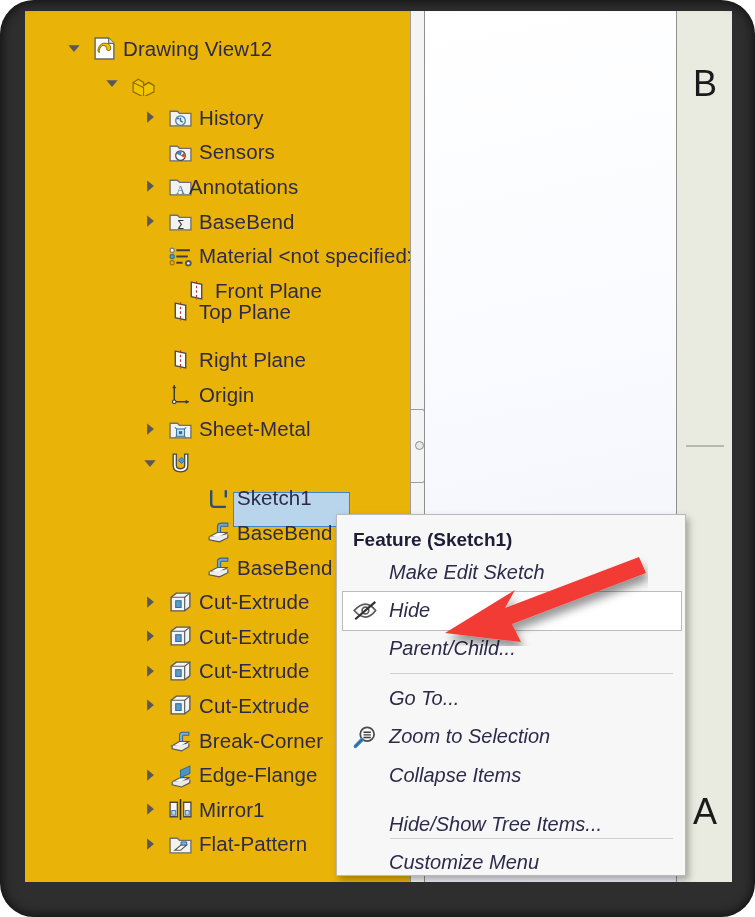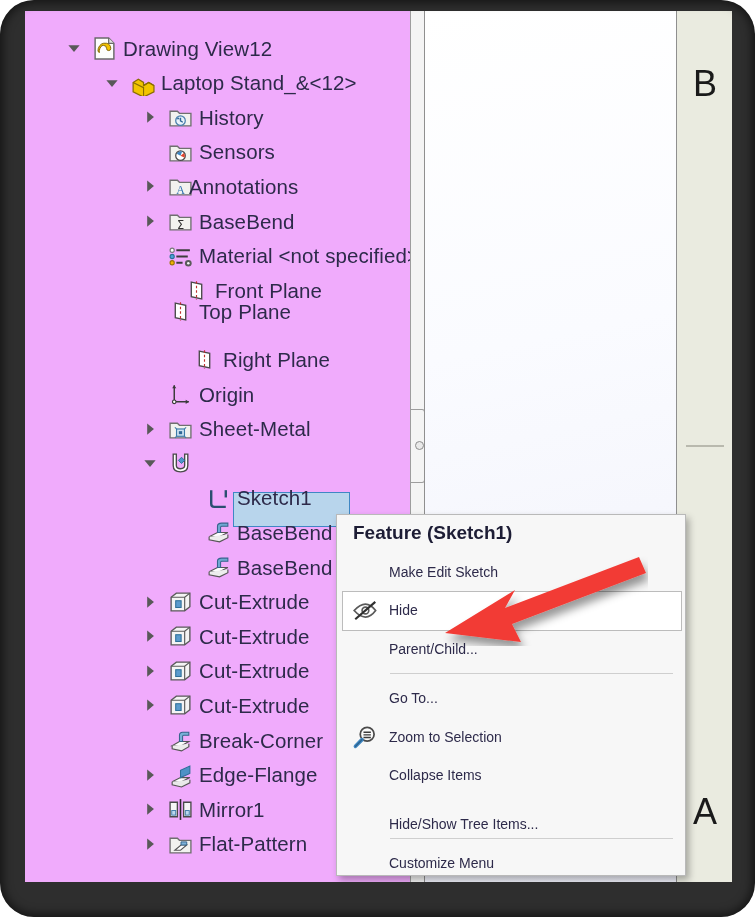--- a/index.html
+++ b/index.html
@@ -12,21 +12,21 @@
   #frame-inner-shadow{position:absolute;left:0;top:0;width:755px;height:917px;
          border-radius:34px;
          box-shadow:inset 0 0 10px 3px rgba(0,0,0,.55);pointer-events:none;z-index:60;}
 
   
   #screen{position:absolute;left:25px;top:11px;width:707px;height:871px;
           background:#f7f7f7;overflow:hidden;}
 
   
   #tree-pane{position:absolute;left:0;top:0;width:385px;height:871px;
-             background:#f0abfc;}
+             background:#eab308;}
   #splitter{position:absolute;left:385px;top:0;width:14px;height:871px;
             background:#f4f4f4;}
   #splitter-line-l{position:absolute;left:0;top:0;width:1px;height:871px;background:#9d9d9d;}
   #splitter-grip{position:absolute;left:1px;top:398px;width:13px;height:72px;
                  background:#f4f4f4;border:1px solid #9d9d9d;border-left:none;
                  border-radius:0 3px 3px 0;}
   #splitter-grip-dot{position:absolute;left:3.5px;top:31px;width:7px;height:7px;
                  border-radius:50%;background:#e9e9e9;border:1.5px solid #8d8d8d;}
 
   #canvas-pane{position:absolute;left:399px;top:0;width:252px;height:871px;
@@ -50,24 +50,24 @@
 
   
   #sel-box{position:absolute;left:208px;top:481px;width:115px;height:33px;
            background:#b8d5ec;border:1.5px solid #3f87c4;}
 
   
   #ctxmenu{position:absolute;left:311px;top:503px;width:348px;height:360px;
            background:#f7f7f7;border:1px solid #b9b9b9;
            box-shadow:3px 4px 7px rgba(0,0,0,.30);z-index:30;}
   #ctx-header{position:absolute;left:0;top:0;width:348px;height:36px;
-              display:flex;align-items:center;}
+              display:flex;align-items:flex-end;}
   #ctx-header span{margin-left:16px;font-size:19px;font-weight:bold;color:#1d1d35;}
   .mi{position:absolute;left:0;width:348px;height:38px;display:flex;align-items:center;}
-  .mi-label{position:absolute;left:52px;font-size:14px;color:#2d2a4a;white-space:nowrap;}
+  .mi-label{position:absolute;left:52px;font-size:20px;color:#2d2a4a;white-space:nowrap;font-style:italic;}
   .mi-icon{position:absolute;left:14px;width:28px;height:26px;}
   #mi-hide-hl{position:absolute;left:5px;width:338px;height:38px;
               background:#ffffff;border:1px solid #bcbcbc;}
   .msep{position:absolute;left:53px;width:283px;height:1px;background:#cfcfcf;}
 
   
   #arrow{position:absolute;left:418px;top:540px;width:205px;height:95px;z-index:40;}
 </style>
 </head>
 <body>
@@ -95,21 +95,20 @@
             <div class="expander" style="left: 78px; top: 8px;">
               <svg viewBox="0 0 16 16" width="18" height="18">
                 <path d="M3 5.5 h10 l-5 6 z" fill="#585858"></path>
               </svg>
             </div>
             <div class="ticon" style="left: 105px; top: 5px;"><svg viewBox="0 0 24 24" width="25" height="25" xmlns="http://www.w3.org/2000/svg">
                 <path d="M3 11 l5-3 l5 3 l0 3 l5-3 l5 3 l0 6 l-10 5 l-10-5 z" fill="#f2c400" stroke="#8a6d00" stroke-width="1.2"></path>
                 <path d="M3 11 l10 5 l0 8" fill="none" stroke="#8a6d00" stroke-width="1.1"></path>
                 <path d="M13 14 l5-3 l5 3" fill="none" stroke="#8a6d00" stroke-width="1.1"></path>
               </svg></div>
-            <div class="tlabel" style="left: 136px;">Laptop Stand_&amp;&lt;12&gt;</div>
           </div>
           <div class="row" style="top: 89.2px; width: 385px;">
             <div class="expander" style="left: 116px; top: 8px;">
               <svg viewBox="0 0 16 16" width="18" height="18">
                 <path d="M5.5 3 v10 l6-5 z" fill="#585858"></path>
               </svg>
             </div>
             <div class="ticon" style="left: 143px; top: 5px;"><svg viewBox="0 0 24 24" width="25" height="25" xmlns="http://www.w3.org/2000/svg">
                 <path d="M2 6 h7 l2 2 h11 v12 h-20 z" fill="#f2f2ef" stroke="#6f6f6f" stroke-width="1.3"></path>
                 <circle cx="12" cy="15" r="4.6" fill="#eaf3fb" stroke="#4a7fae" stroke-width="1.2"></circle>
@@ -169,21 +168,21 @@
               </svg></div>
             <div class="tlabel" style="left: 174px;">Front Plane</div>
           </div>
           <div class="row" style="top: 283px; width: 385px;">
             <div class="ticon" style="left: 143px; top: 5px;"><svg viewBox="0 0 24 24" width="25" height="25" xmlns="http://www.w3.org/2000/svg">
                 <path d="M7 4 l10 2 v14 l-10-2 z" fill="#ffffff" stroke="#4a4a4a" stroke-width="1.3"></path>
                 <path d="M12 3 v18" stroke="#c03030" stroke-width="1.1" stroke-dasharray="2.4,2"></path>
               </svg></div>
             <div class="tlabel" style="left: 174px;">Top Plane</div>
           </div>
-          <div class="row" style="top: 331.4px; width: 385px; margin-left: 24px;">
+          <div class="row" style="top: 331.4px; width: 385px;">
             <div class="ticon" style="left: 143px; top: 5px;"><svg viewBox="0 0 24 24" width="25" height="25" xmlns="http://www.w3.org/2000/svg">
                 <path d="M7 4 l10 2 v14 l-10-2 z" fill="#ffffff" stroke="#4a4a4a" stroke-width="1.3"></path>
                 <path d="M12 3 v18" stroke="#c03030" stroke-width="1.1" stroke-dasharray="2.4,2"></path>
               </svg></div>
             <div class="tlabel" style="left: 174px;">Right Plane</div>
           </div>
           <div class="row" style="top: 366px; width: 385px;">
             <div class="ticon" style="left: 143px; top: 5px;"><svg viewBox="0 0 24 24" width="25" height="25" xmlns="http://www.w3.org/2000/svg">
                 <path d="M6 3 v16 h14" fill="none" stroke="#3a3a3a" stroke-width="1.4"></path>
                 <path d="M6 3 l-2 3 h4 z" fill="#3a3a3a"></path>

